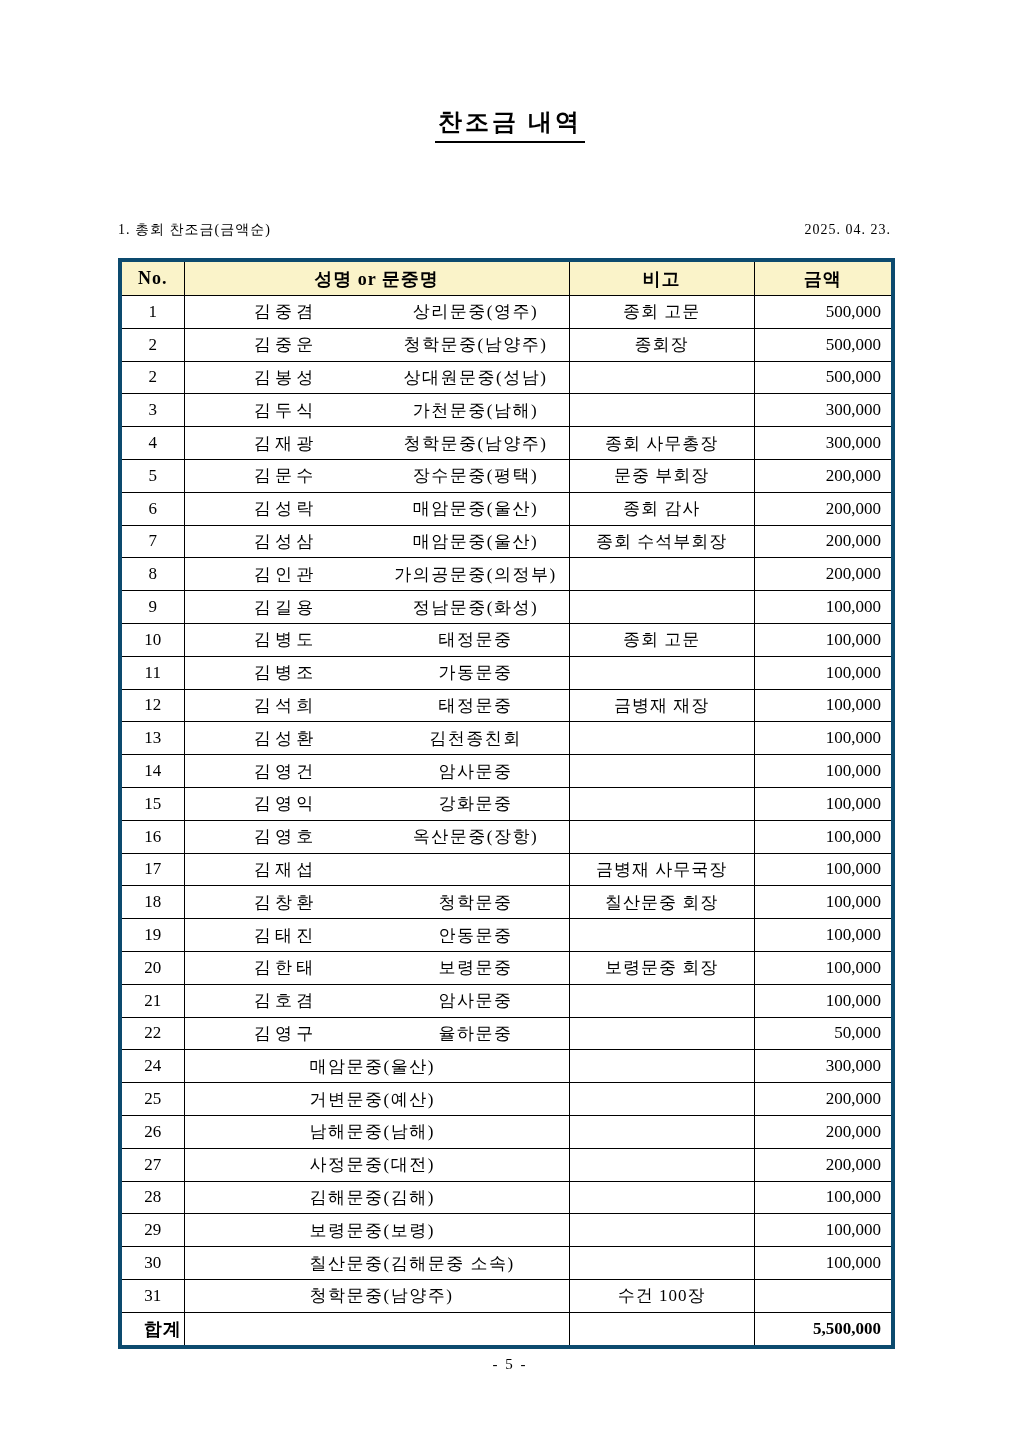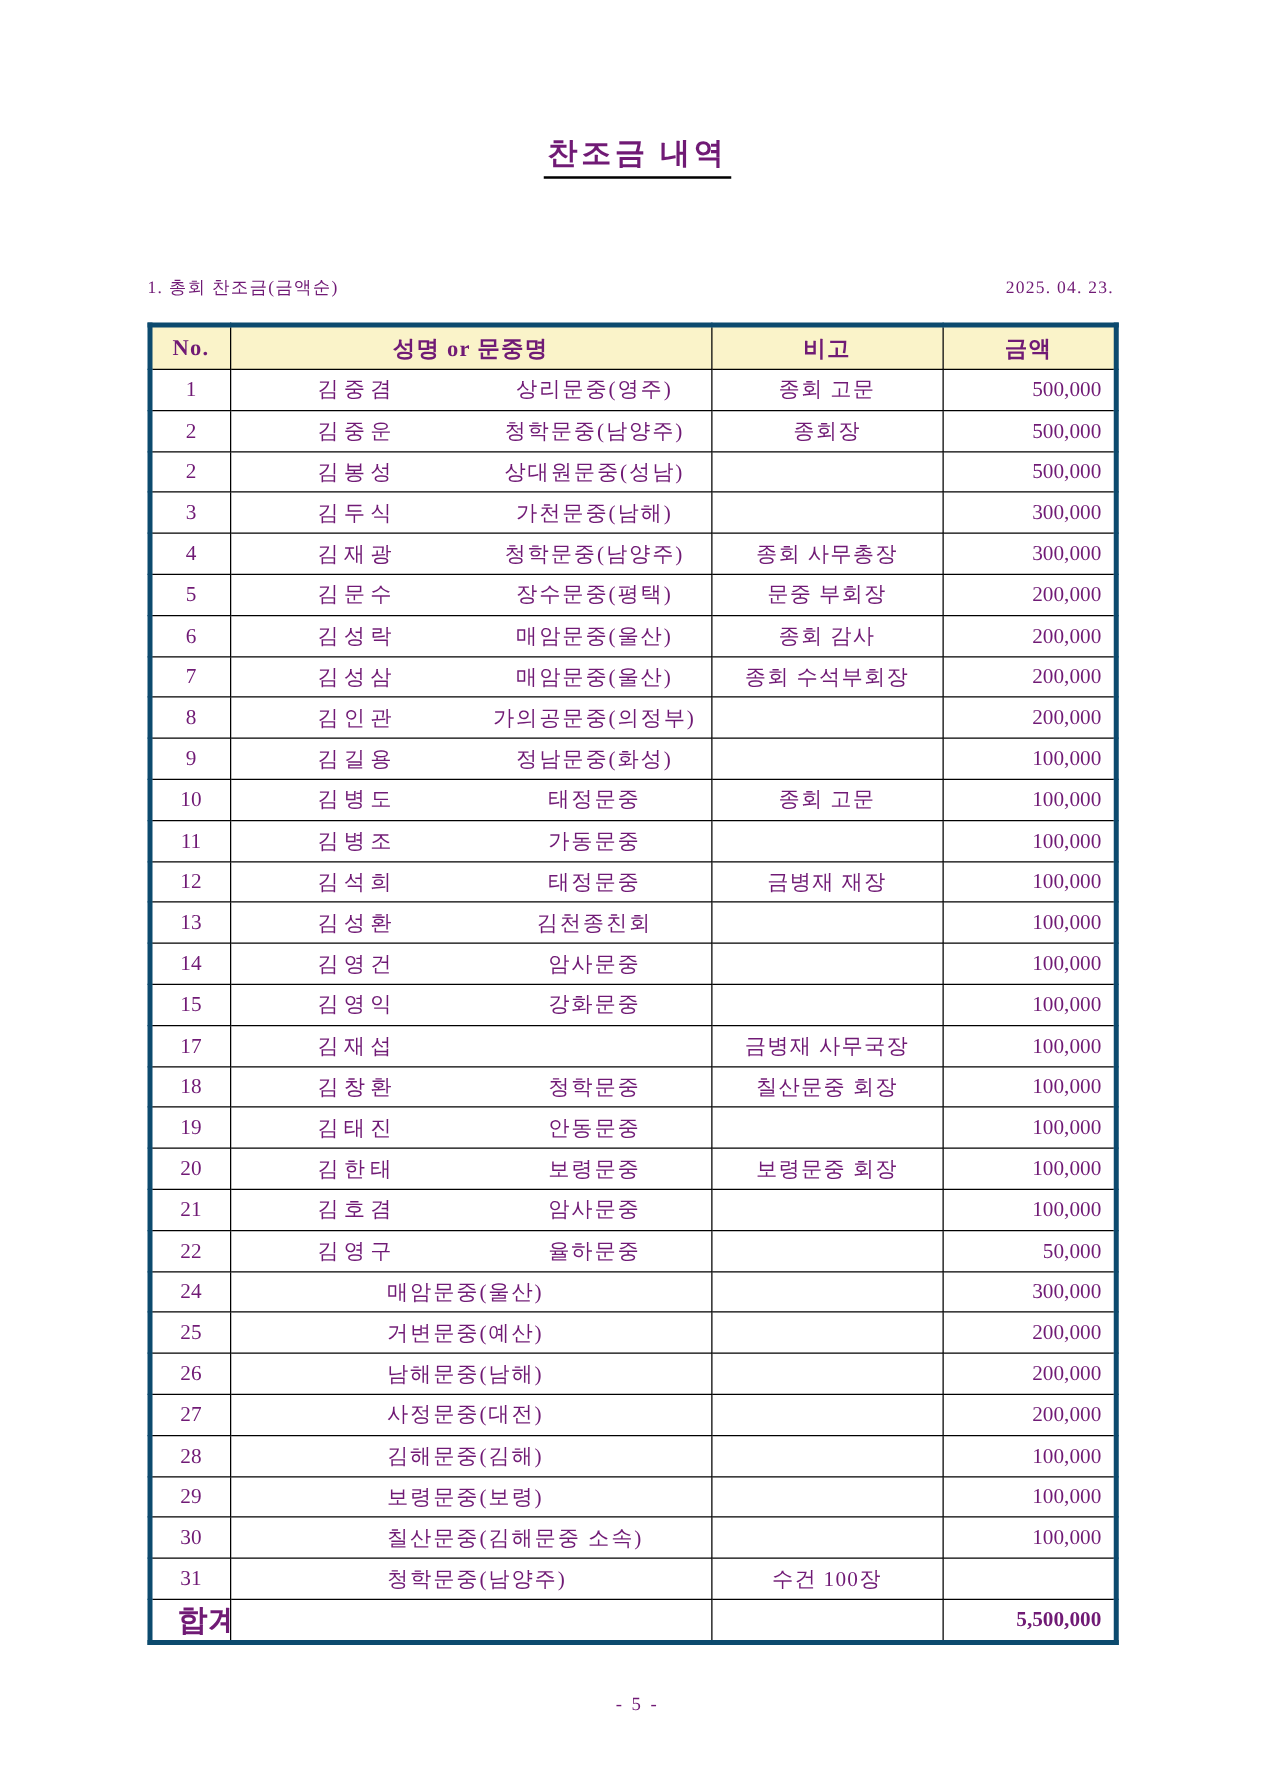--- a/index.html
+++ b/index.html
@@ -1,18 +1,18 @@
 <!DOCTYPE html>
 <html><head>
 <meta charset="utf-8">
 <style>
   html,body { margin:0; padding:0; background:#e8e8e8; }
   .page {
     position:relative; width:1020px; height:1431px; margin:0 auto;
-    background:#ffffff; color:#701a75; overflow:hidden;
+    background:#ffffff; color:#000000; overflow:hidden;
     font-family:"Liberation Serif","DejaVu Serif",serif;
   }
   .title-wrap { position:absolute; top:106px; left:0; width:100%; text-align:center; }
   .doc-title {
     display:inline-block; font-size:24px; font-weight:bold; letter-spacing:3px;
     border-bottom:2px solid #000; padding:0 3px 3px 3px;
   }
   .subheader {
     position:absolute; top:221px; left:118px; width:773px;
     display:flex; justify-content:space-between; align-items:baseline; font-size:14px;
@@ -33,21 +33,21 @@
     padding:0; vertical-align:middle; overflow:hidden; white-space:nowrap;
   }
   .c-no   { text-align:center; }
   .c-note { text-align:center; letter-spacing:1px;margin-left:32px; }
   .c-amt  { text-align:right; padding-right:10px !important; }
   .name-flex { display:flex; align-items:center; width:100%; }
   .nm { flex:0 0 198px; text-align:center; }
   .cl { flex:1 1 auto; text-align:center; letter-spacing:1.5px; }
   .cl-only { flex:1 1 auto; text-align:left; padding-left:125px; letter-spacing:1.5px; }
   .total-row td { font-weight:bold; }
-  .total-row .c-no { font-size:24px; letter-spacing:1px;padding-left:20px; }
+  .total-row .c-no { font-size:18px; letter-spacing:1px;padding-left:20px; }
   .footer {
     position:absolute; top:1356px; left:0; width:100%;
     text-align:center; font-size:15px; letter-spacing:2px;
   }
 </style>
 </head>
 <body>
 
 <div class="page">
 
@@ -246,20 +246,31 @@
           <td>
             <div class="name-flex">
               <span class="nm">김 영 익</span>
               <span class="cl">강화문중</span>
             </div>
           </td>
           <td class="c-note"></td>
           <td class="c-amt">100,000</td>
         </tr>
         <tr>
+          <td class="c-no">16</td>
+          <td>
+            <div class="name-flex">
+              <span class="nm">김 영 호</span>
+              <span class="cl">옥산문중(장항)</span>
+            </div>
+          </td>
+          <td class="c-note"></td>
+          <td class="c-amt">100,000</td>
+        </tr>
+        <tr>
           <td class="c-no">17</td>
           <td>
             <div class="name-flex">
               <span class="nm">김 재 섭</span>
             </div>
           </td>
           <td class="c-note">금병재 사무국장</td>
           <td class="c-amt">100,000</td>
         </tr>
         <tr>

